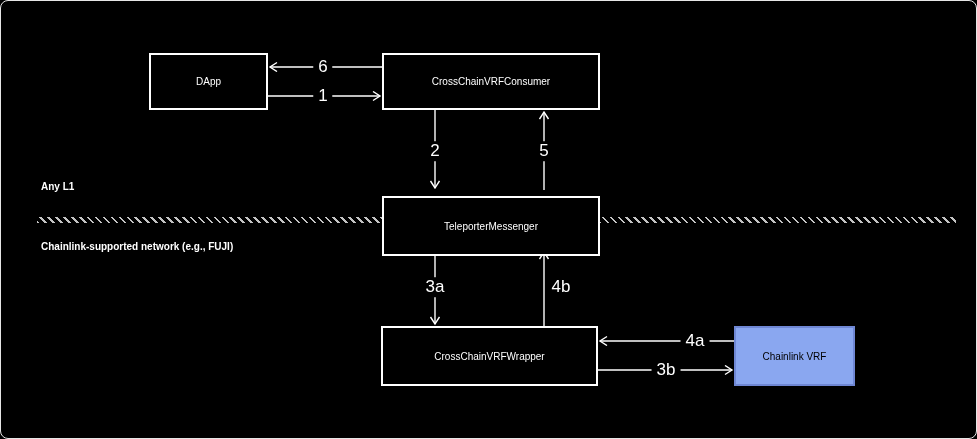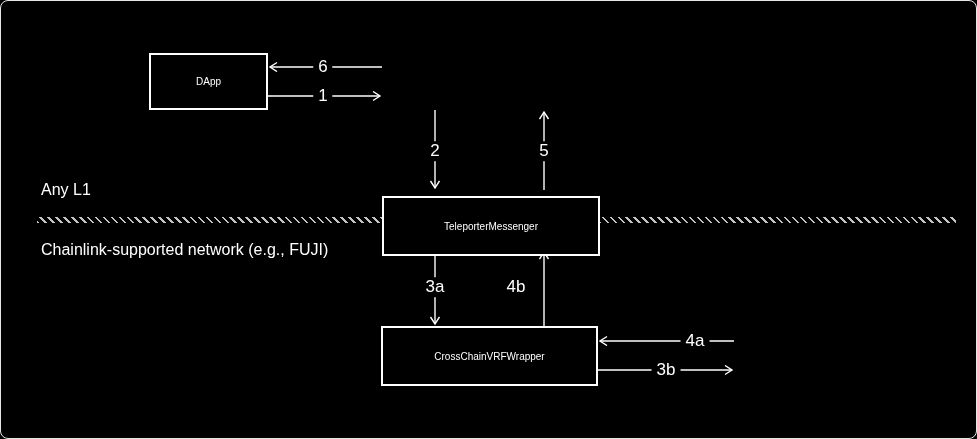--- a/index.html
+++ b/index.html
@@ -66,28 +66,28 @@
     line-height: 1.15;
     padding: 0 5px;
     z-index: 3;
     white-space: nowrap;
   }
   #edge-label-6  { left: 322px; top: 66px;  }
   #edge-label-1  { left: 322px; top: 95px;  }
   #edge-label-2  { left: 434px; top: 150px; }
   #edge-label-5  { left: 543px; top: 150px; }
   #edge-label-3a { left: 434px; top: 286px; text-align: right; }
-  #edge-label-4b { left: 515px; top: 286px; }
+  #edge-label-4b { left: 560px; top: 286px; }
   #edge-label-4a { left: 694px; top: 340px; }
   #edge-label-3b { left: 665px; top: 369px; }
   .region-label {
     position: absolute;
     color: #ffffff;
-    font-weight: normal;
-    font-size: 16px;
+    font-weight: bold;
+    font-size: 10px;
     z-index: 2;
     white-space: nowrap;
   }
   #region-top    { left: 40px; top: 180px; }
   #region-bottom { left: 40px; top: 240px; }
 </style>
 </head>
 <body>
 
 <div class="canvas">
@@ -111,29 +111,35 @@
   <div class="divider"></div>
 
   <div class="region-label" id="region-top">Any L1</div>
 
   <div class="region-label" id="region-bottom">Chainlink-supported network (e.g., FUJI)</div>
 
   <div class="node" id="node-dapp">
     <span>DApp</span>
   </div>
 
+  <div class="node" id="node-consumer">
+    <span>CrossChainVRFConsumer</span>
+  </div>
 
   <div class="node" id="node-teleporter">
     <span>TeleporterMessenger</span>
   </div>
 
   <div class="node" id="node-wrapper">
     <span>CrossChainVRFWrapper</span>
   </div>
 
+  <div class="node" id="node-chainlink">
+    <span>Chainlink VRF</span>
+  </div>
 
   <span class="edge-label" id="edge-label-6">6</span>
   <span class="edge-label" id="edge-label-1">1</span>
   <span class="edge-label" id="edge-label-2">2</span>
   <span class="edge-label" id="edge-label-5">5</span>
   <span class="edge-label" id="edge-label-3a">3a</span>
   <span class="edge-label" id="edge-label-4b">4b</span>
   <span class="edge-label" id="edge-label-4a">4a</span>
   <span class="edge-label" id="edge-label-3b">3b</span>
 

